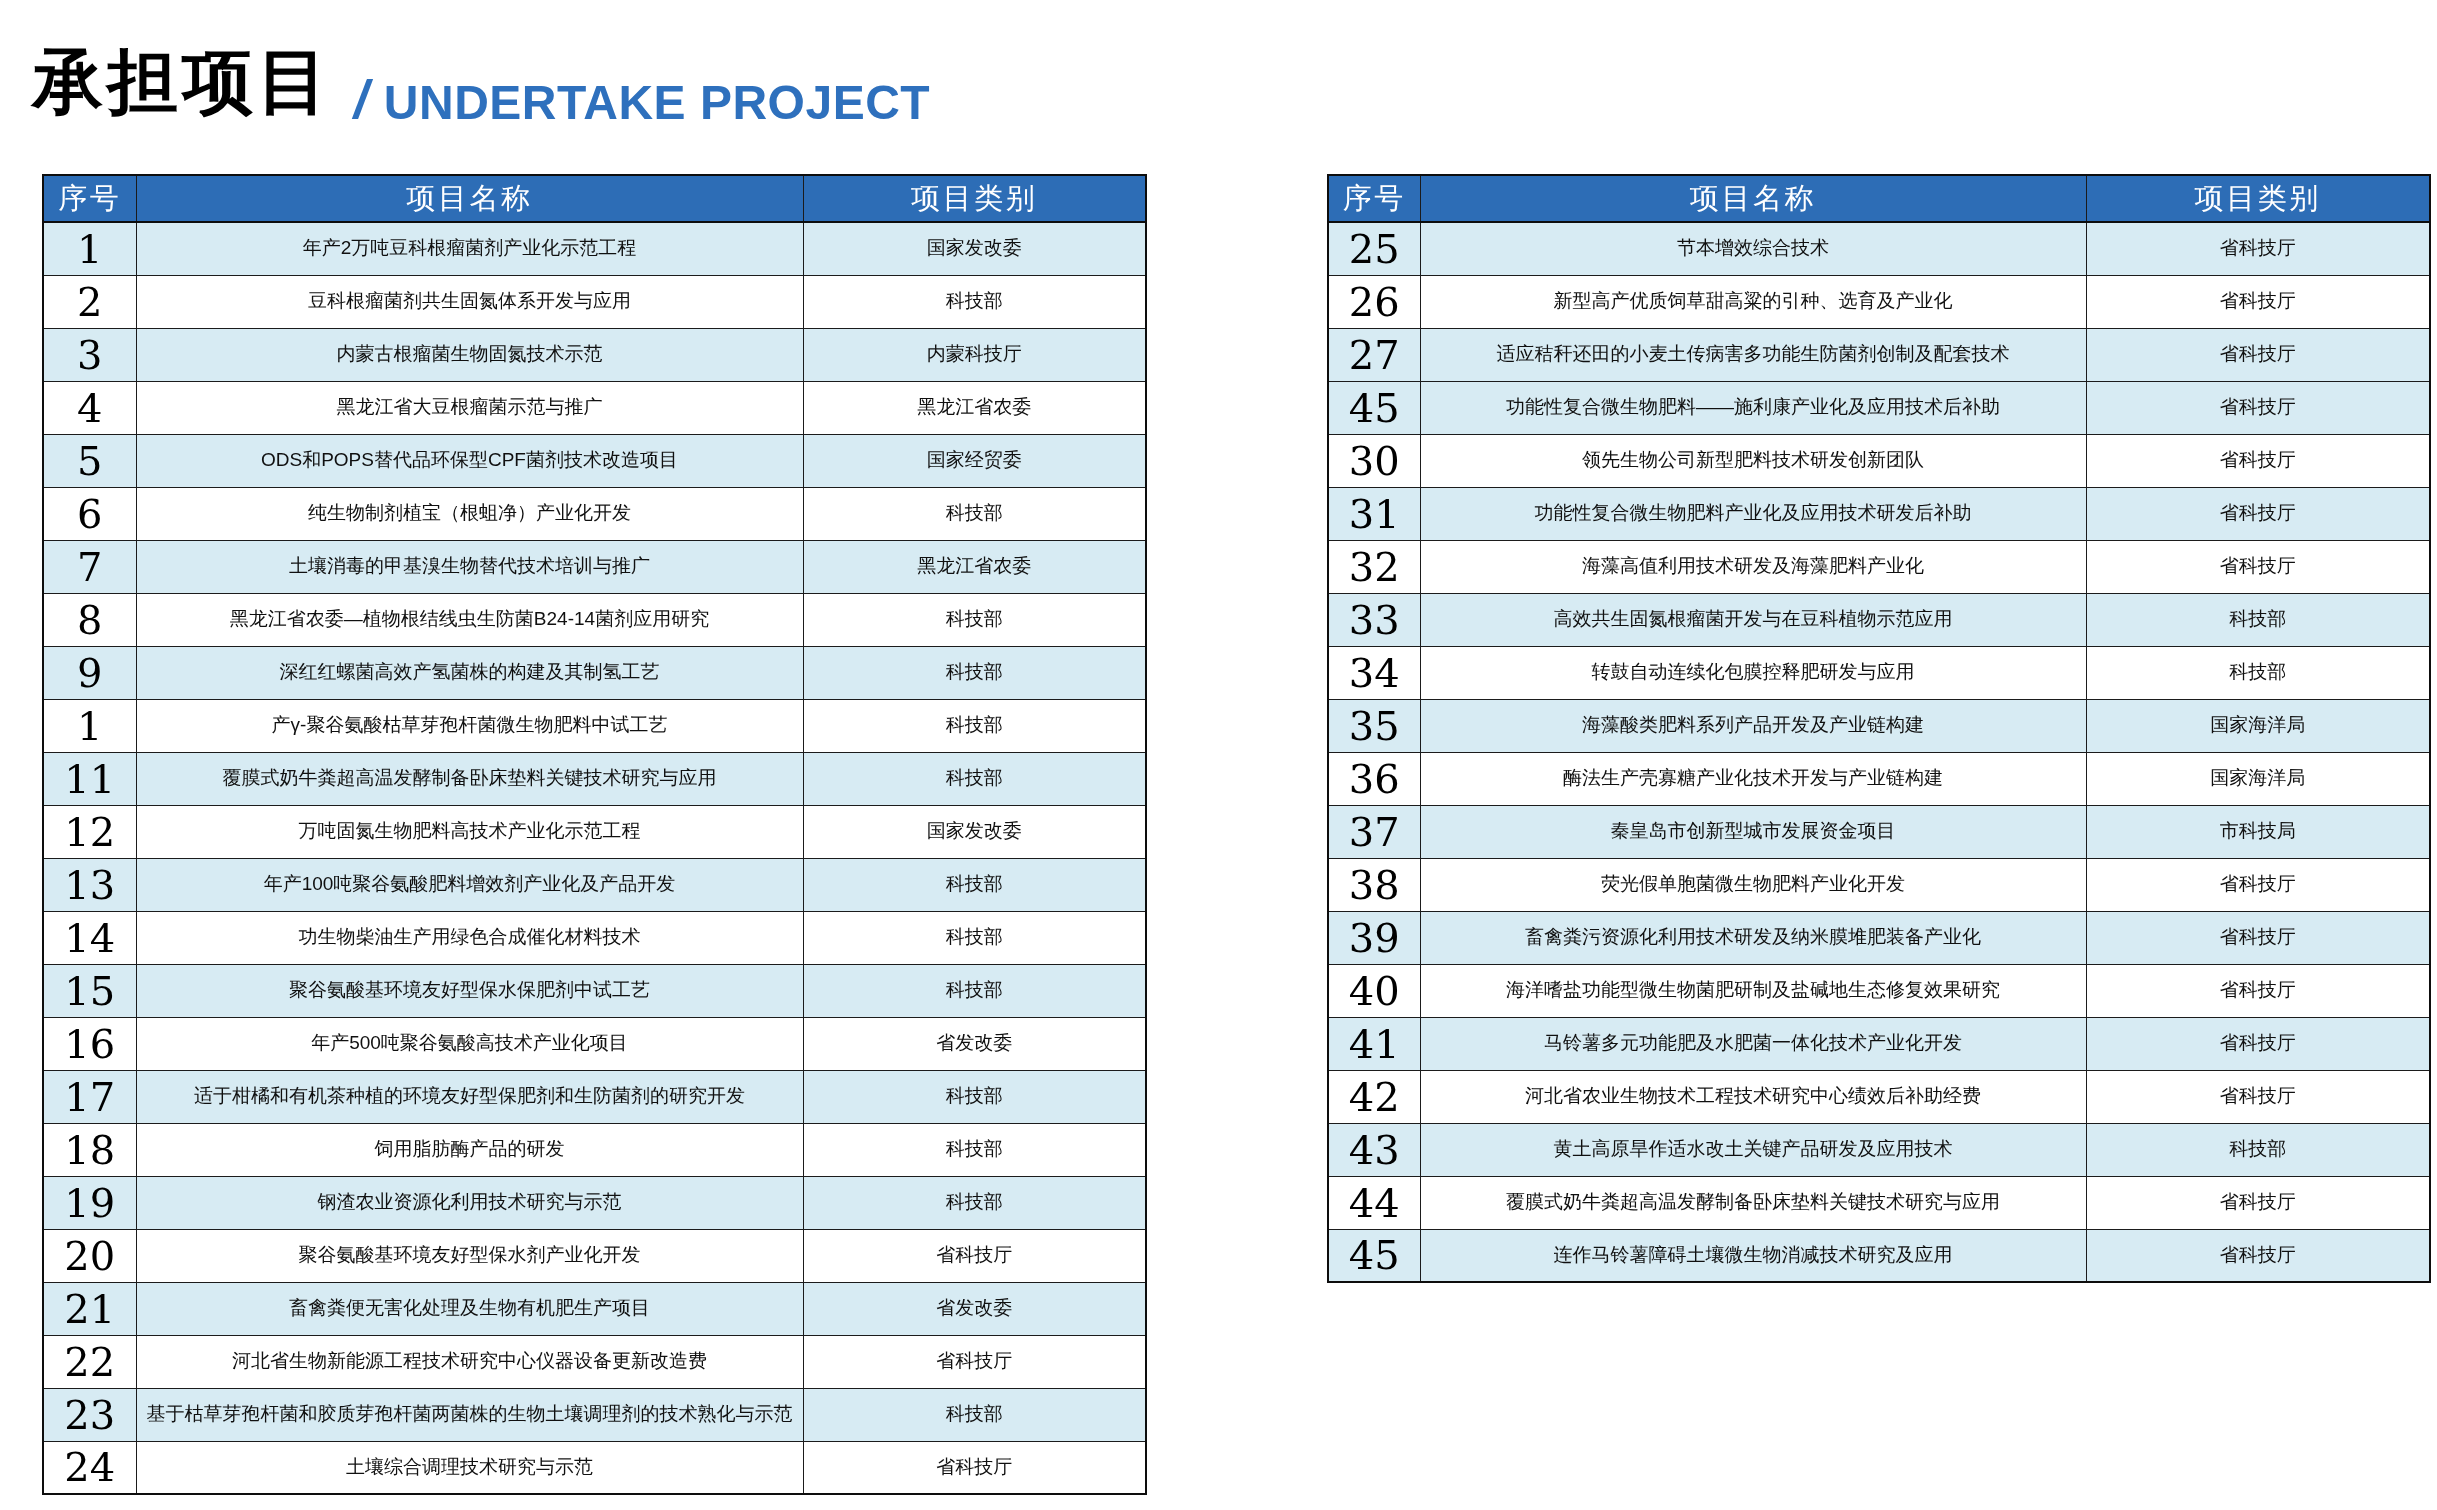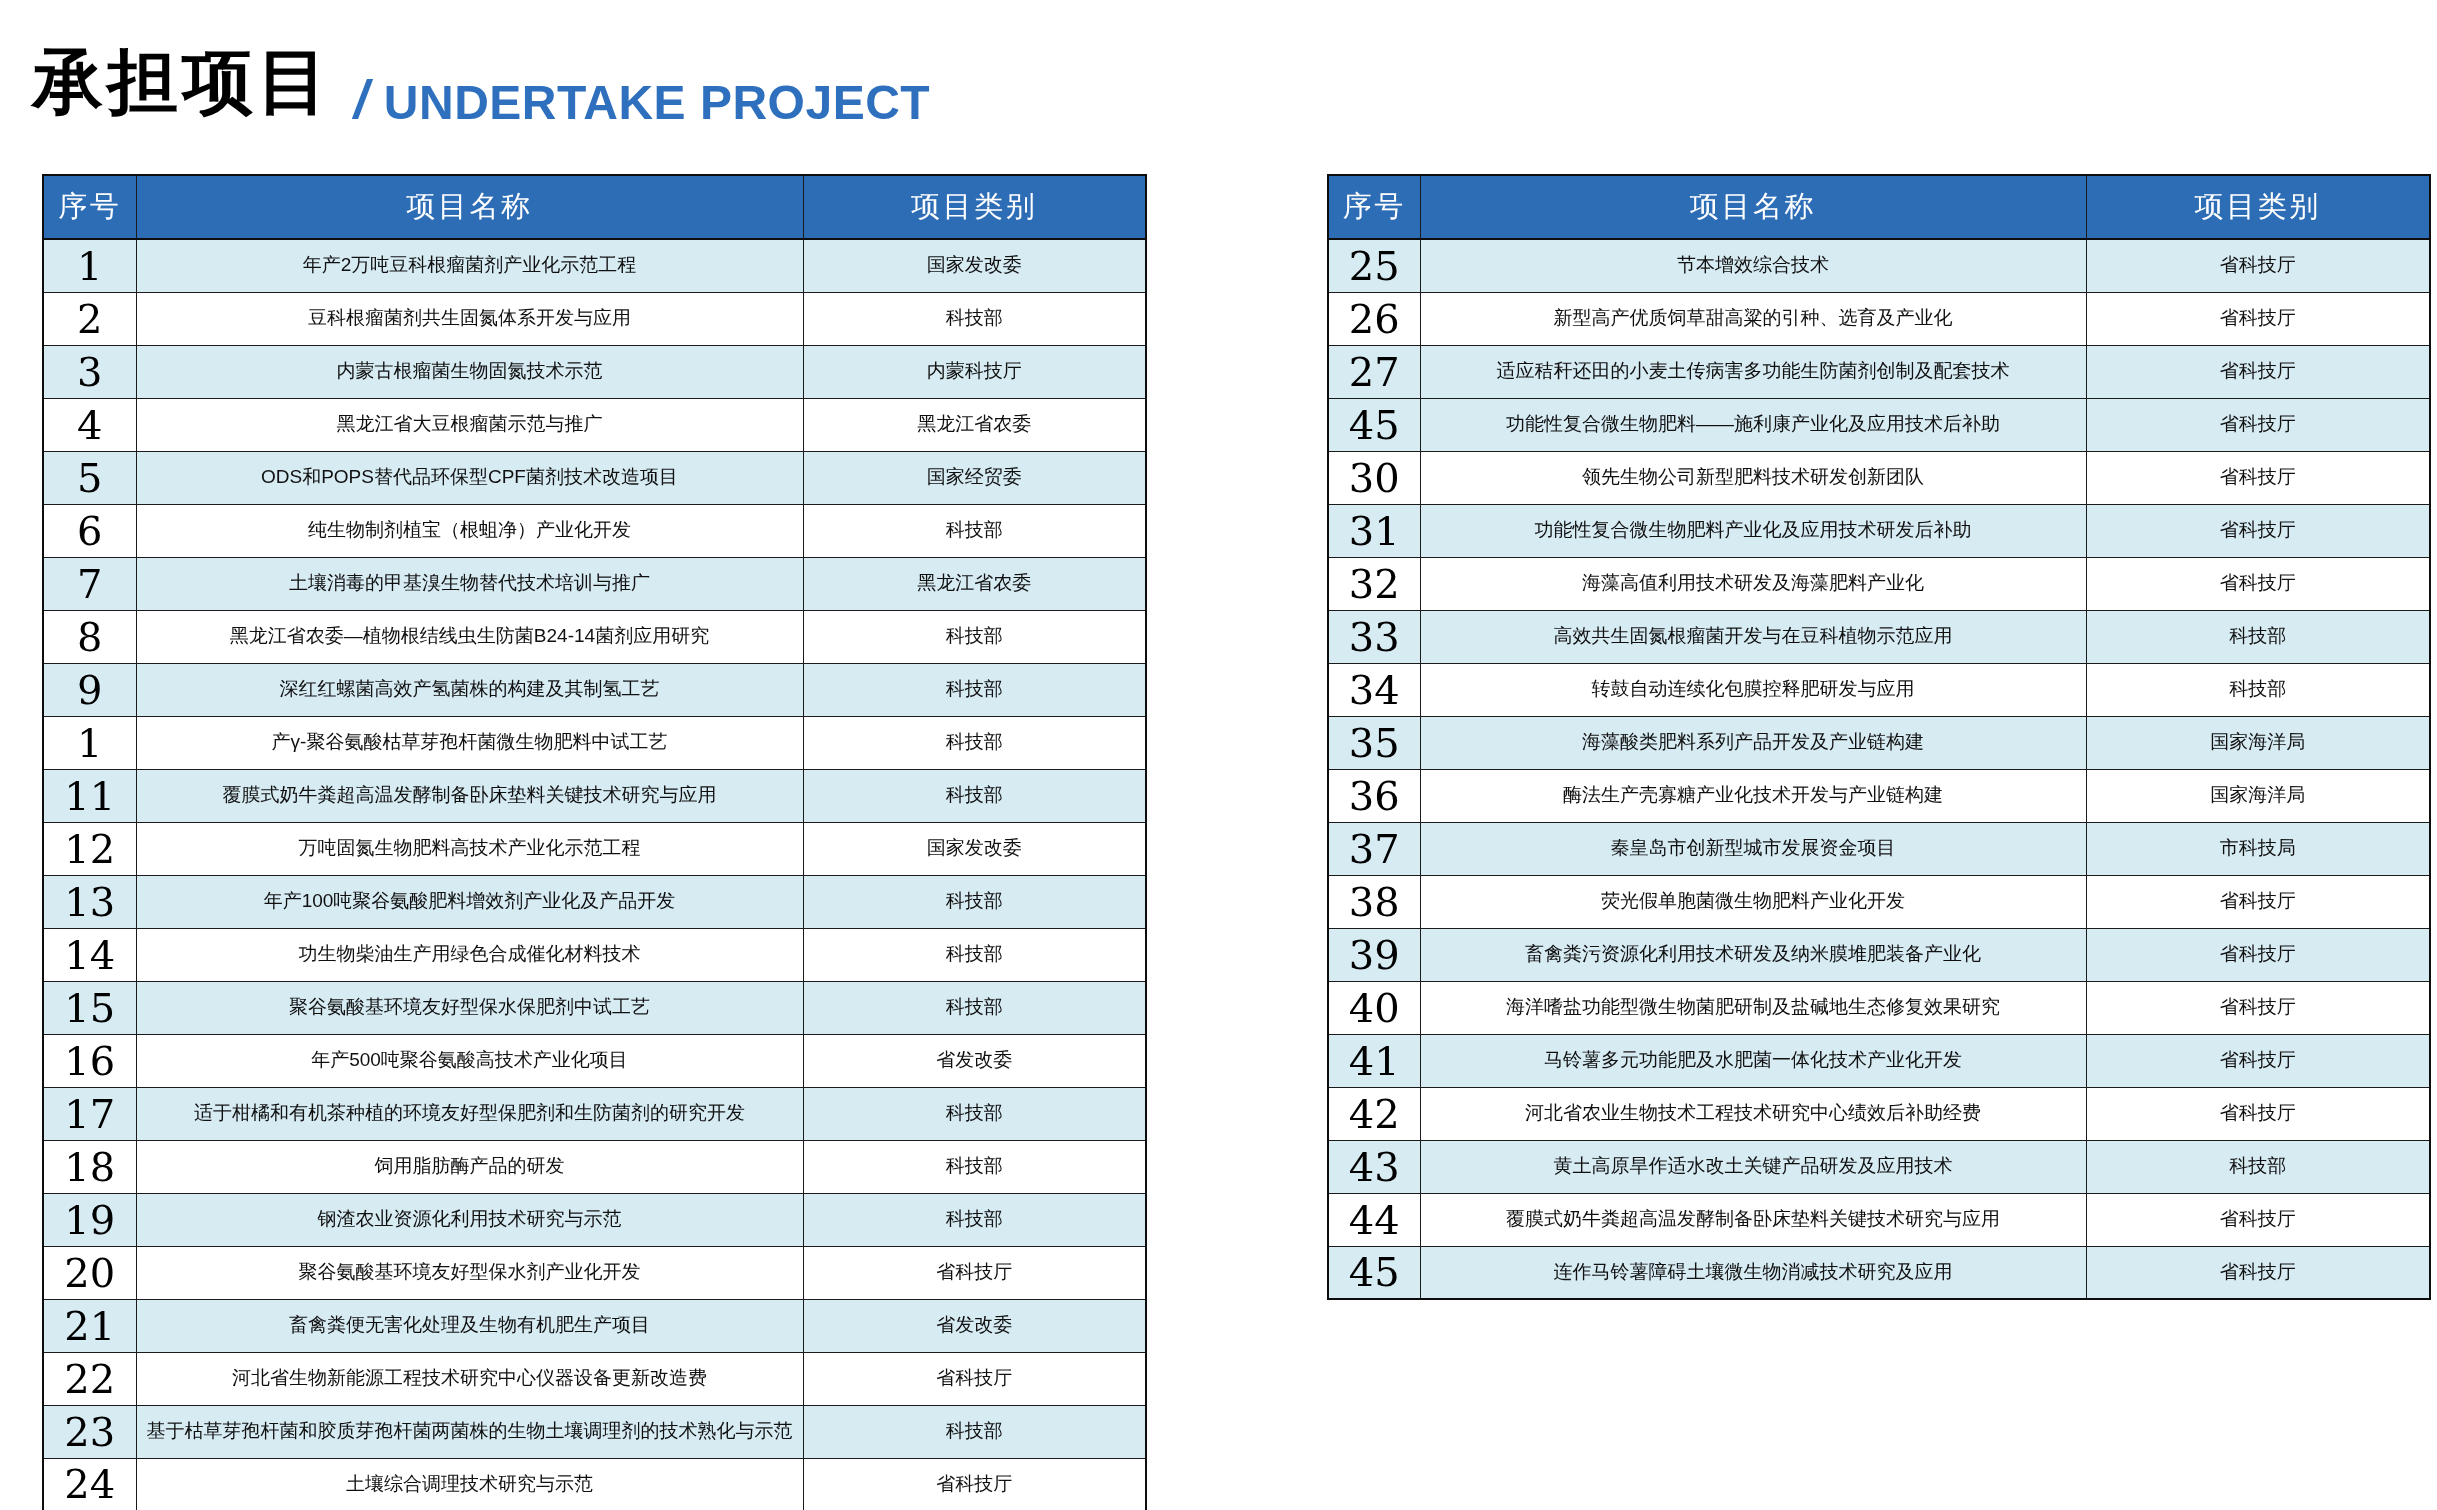--- a/index.html
+++ b/index.html
@@ -56,21 +56,21 @@
   }
   table.proj-table.left  { left: 42px;  width: 1102px; }
   table.proj-table.right { left: 1327px; width: 1102px; }
 
   .proj-table th, .proj-table td {
     border: 1.5px solid #1b1b1b;
     text-align: center;
     vertical-align: middle;
     overflow: hidden;
   }
-  .proj-table thead tr { height: 64px; }
+  .proj-table thead tr { height: 47px; }
   .proj-table th {
     background: #2d6db6;
     color: #ffffff;
     font-size: 29px;
     font-weight: 500;
     letter-spacing: 2.6px;
     border-bottom: 2.6px solid #0d0d0d;
   }
   .proj-table tbody tr { height: 53px; background: #ffffff; }
   .proj-table tbody tr.alt { background: #d7ebf3; }

